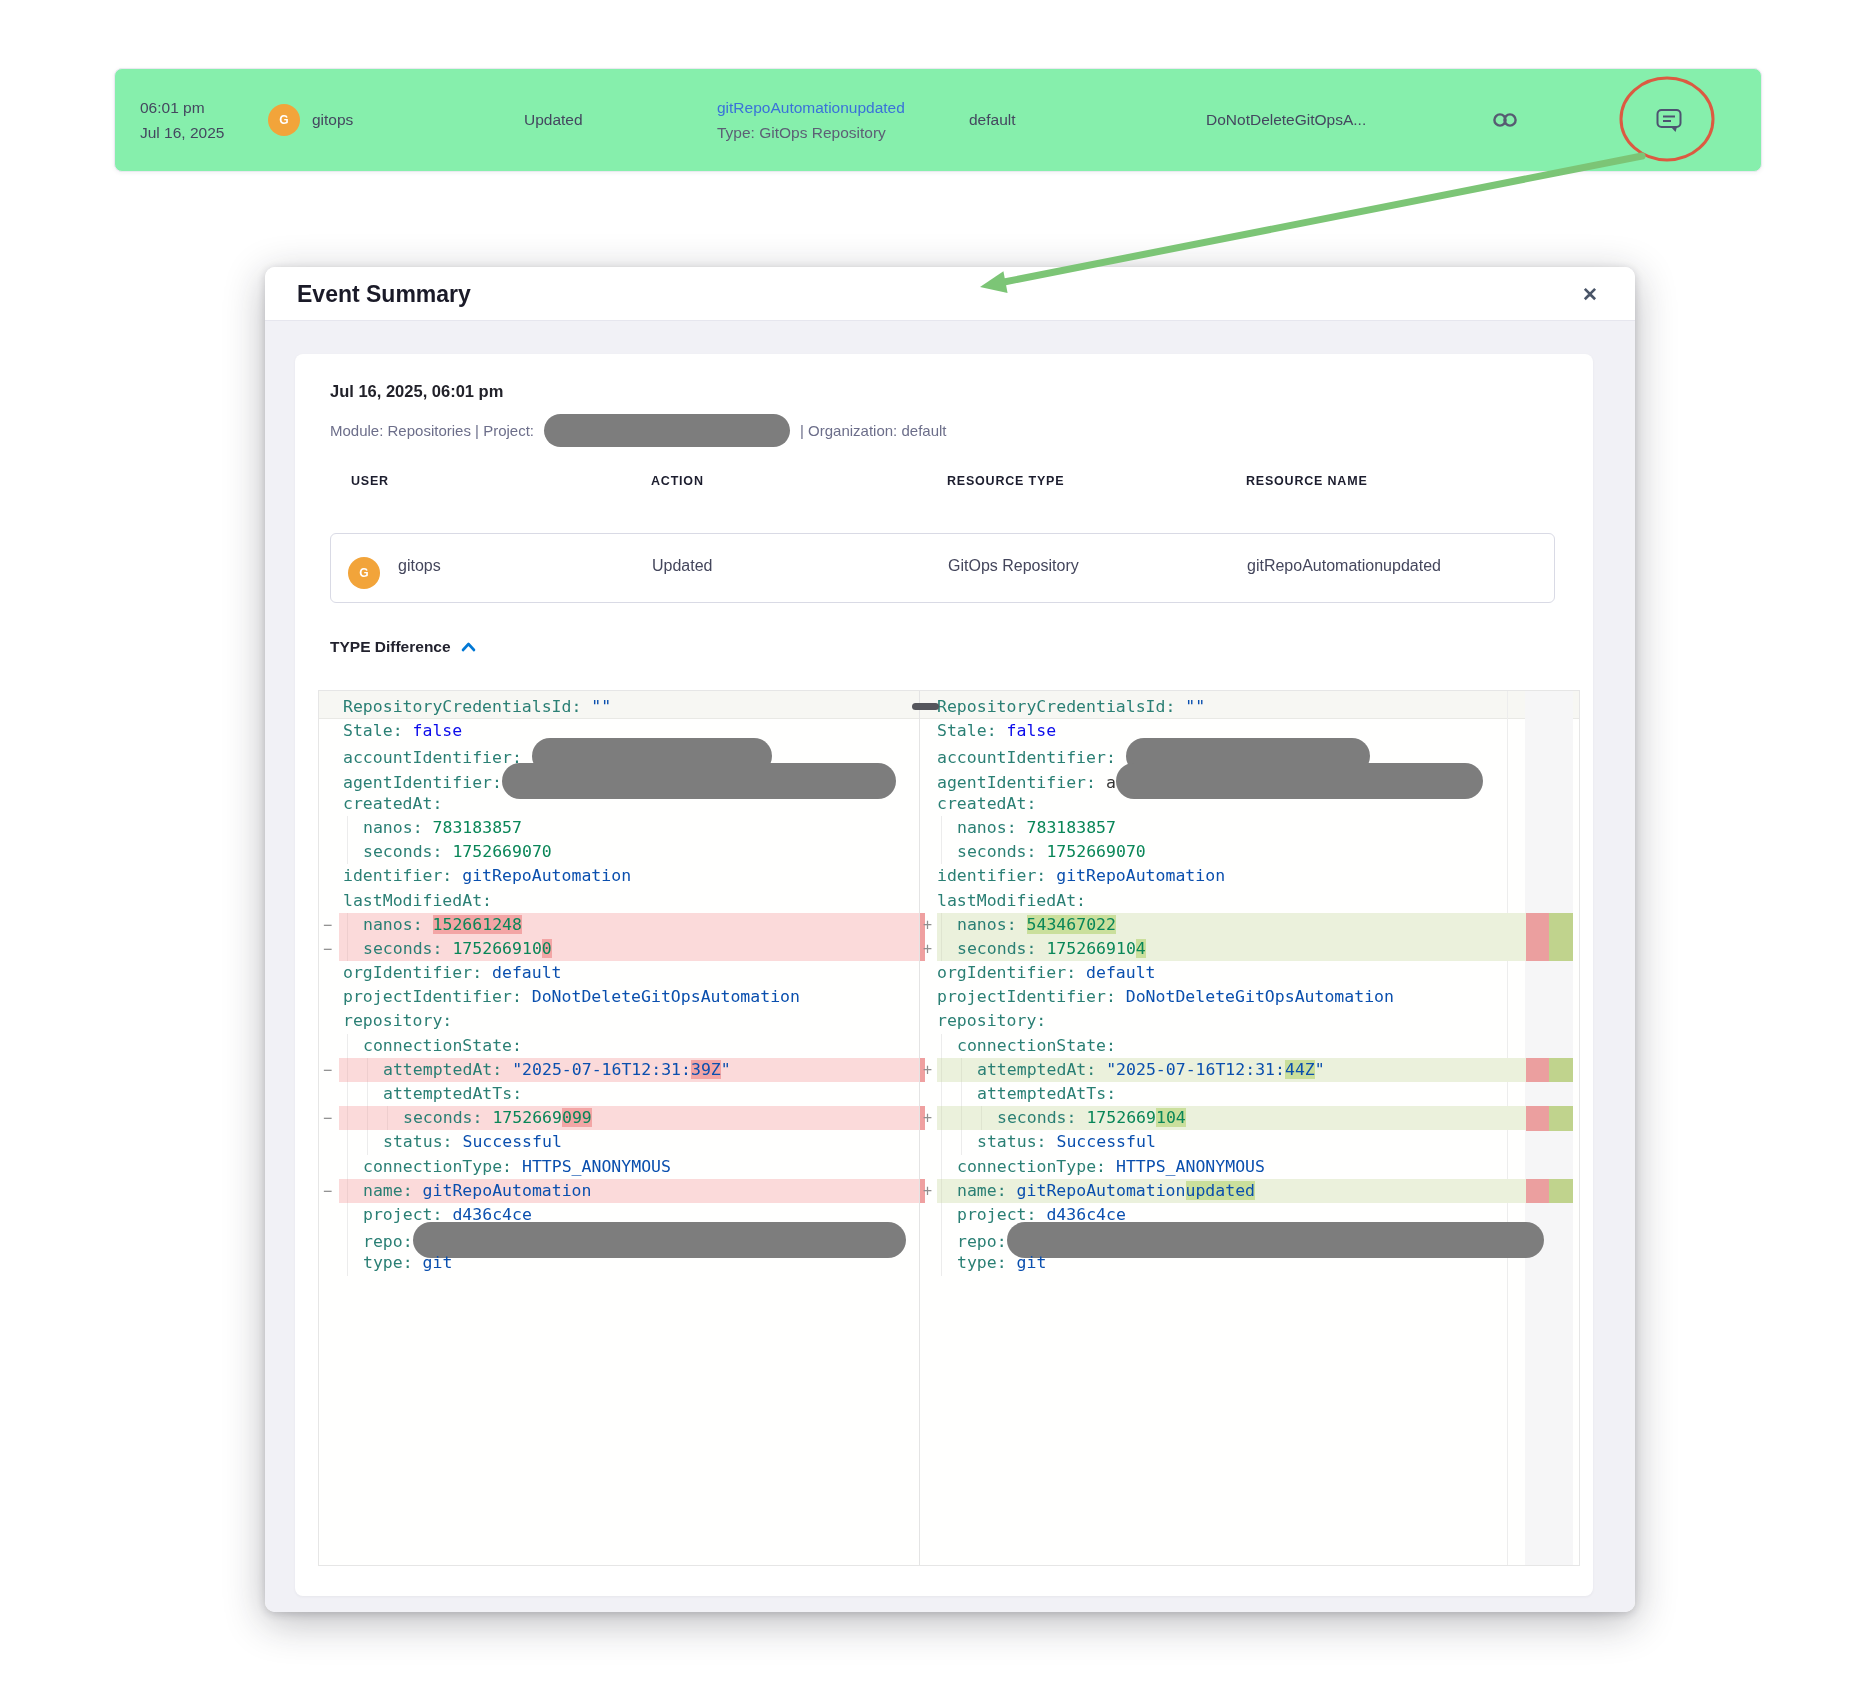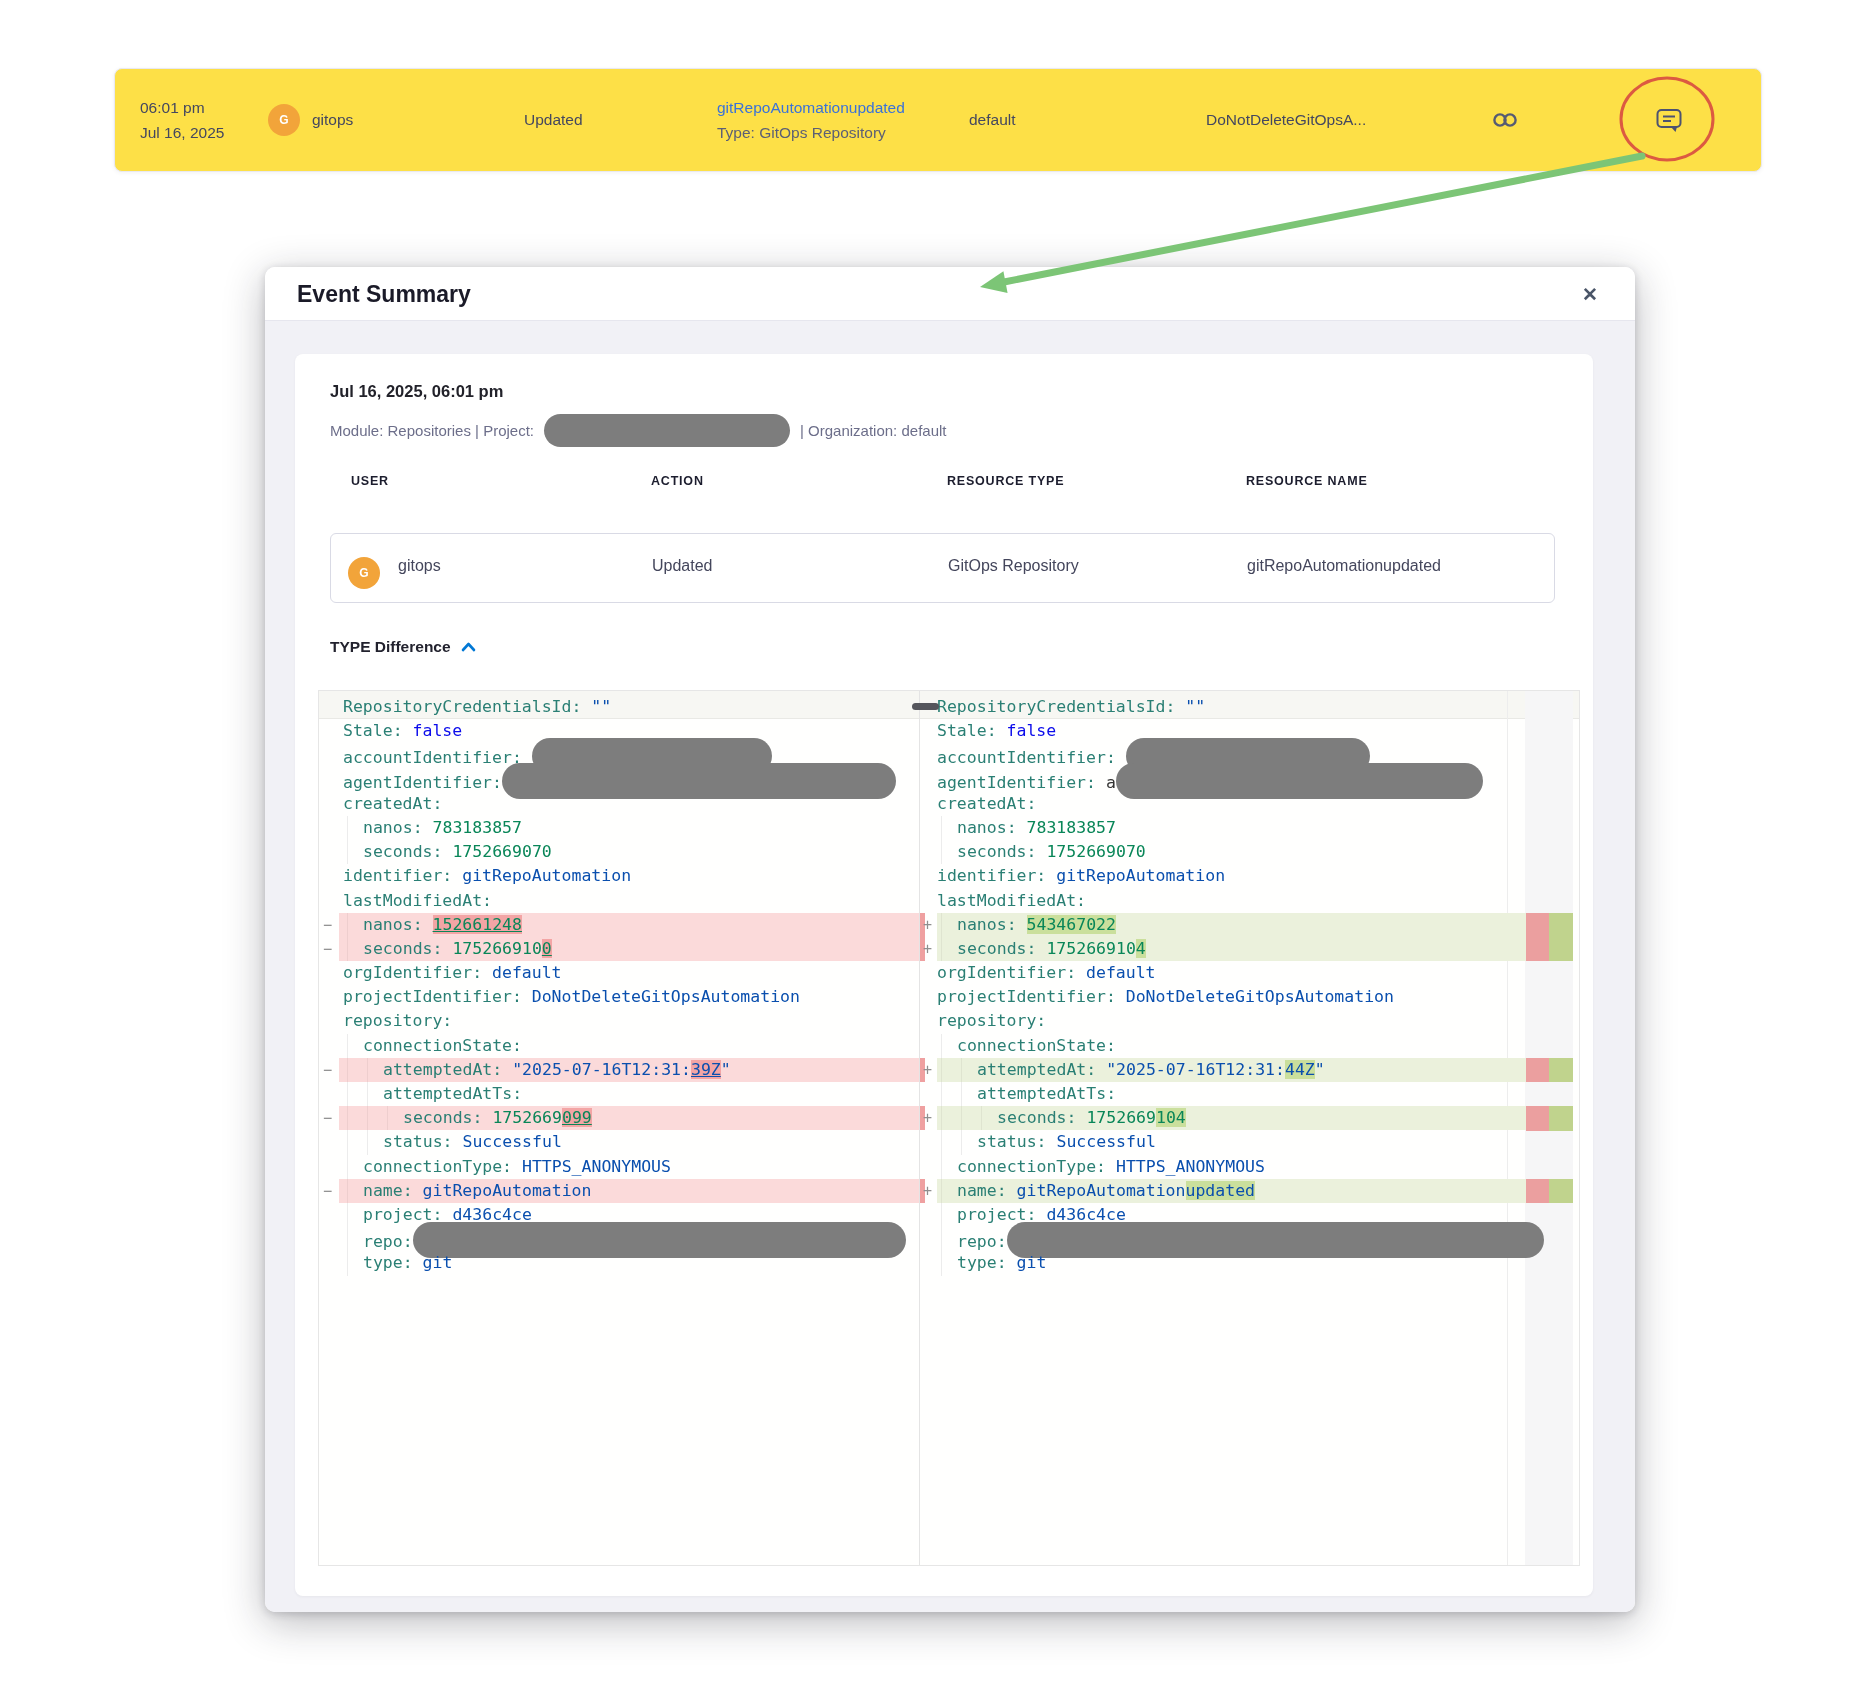--- a/index.html
+++ b/index.html
@@ -2,21 +2,21 @@
 <html style="--link-blue: #3a72d9; --avatar-orange: #f2a43a; --arrow-green: #7cc576; --annotation-red: #dc5a41; --diff-del-line: #fbdada; --diff-del-char: #f3a5a5; --diff-ins-line: #ebf1dc; --diff-ins-char: #cadf9c; --yaml-key: #2a7f74; --yaml-string: #0a4fae; --yaml-number: #098658; --yaml-bool: #0b0beb; --redaction-gray: #7d7d7d;"><head>
 <meta charset="utf-8">
 <style>
   * { box-sizing: border-box; margin: 0; padding: 0; }
   html,body { background:#fff; }
   body { font-family:"Liberation Sans", sans-serif; }
   .canvas { position:relative; width:1874px; height:1684px; background:#fff; overflow:hidden; }
 
   
   .audit-card { position:absolute; left:114px; top:68px; width:1648px; height:104px;
-    background:#fde047; border:1px solid #e9e9f0; border-radius:8px;
+    background:#86efac; border:1px solid #e9e9f0; border-radius:8px;
     box-shadow:0 1px 4px rgba(40,41,61,.06); }
   .cell { position:absolute; top:0; height:100%; display:flex; align-items:center;
     color:#44475f; font-size:15.5px; }
   .cell.two { flex-direction:column; justify-content:center; align-items:flex-start; gap:7px; }
   .c-time { left:25px; }
   .c-user { left:153px; gap:12px; }
   .c-action { left:409px; }
   .c-res { left:602px; }
   .c-org { left:854px; }
   .c-proj { left:1091px; }
@@ -87,21 +87,21 @@
   .pane-right .dl.ins::after { content:""; position:absolute; z-index:1; left:0; top:0; bottom:0; width:5px;
     background:#efa0a0; }
   .ind { display:inline-block; vertical-align:top; width:20px; height:24.2px;
     border-left:1px solid #ececec; transform:translateX(4px); }
   .dl.del .ind, .dl.ins .ind { border-left-color:rgba(0,0,0,.05); }
   .tk { color:var(--yaml-key,#2a7f74); }
   .ts { color:var(--yaml-string,#0a4fae); }
   .tn { color:var(--yaml-number,#098658); }
   .tb { color:var(--yaml-bool,#0b0beb); }
   .tp { color:#333; }
-  .del .hl { background:var(--diff-del-char,#f3a5a5);text-decoration:underline; }
+  .del .hl { background:var(--diff-del-char,#f3a5a5); }
   .ins .hl { background:var(--diff-ins-char,#cadf9c); }
   .redact { display:inline-block; vertical-align:middle; height:36px; margin-top:-5px;
     background:var(--redaction-gray,#7d7d7d); border-radius:18px; position:relative; z-index:5; }
   .rm { position:absolute; z-index:4; }
   .rm-red { left:1207px; width:23px; background:#eb9f9f; }
   .rm-green { left:1230px; width:24px; background:#c0d38d; }
 
   .icon-btn svg { display:block; }
 </style>
 </head>

